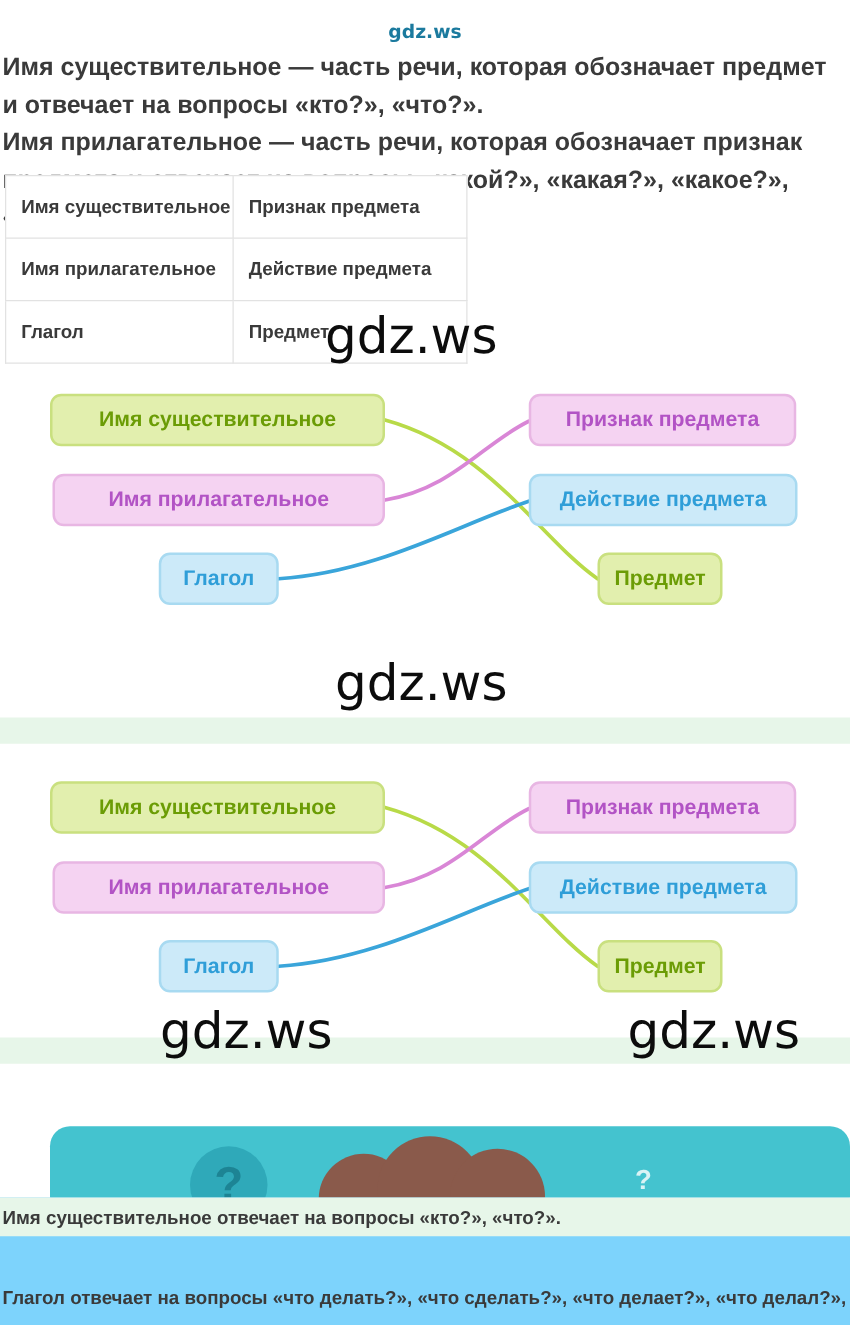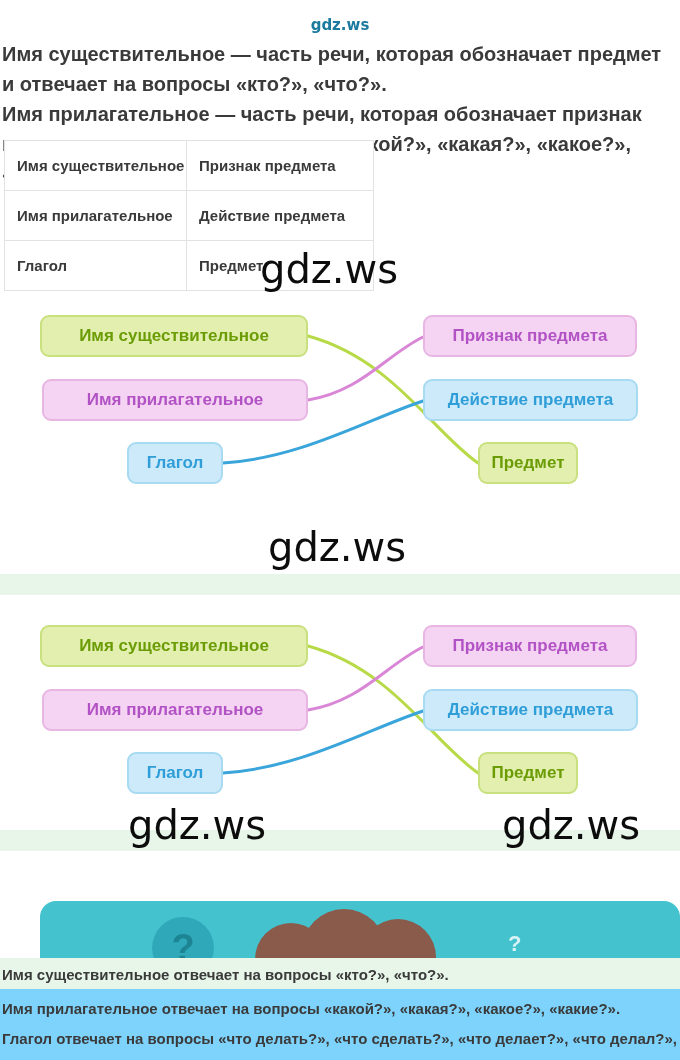--- a/index.html
+++ b/index.html
@@ -154,17 +154,16 @@
     </div>
     <div class="cloud-c" id="cc1"></div>
     <div class="cloud-c" id="cc2"></div>
     <div class="cloud-c" id="cc3"></div>
     <div class="q-small">?</div>
   </div>
 
   <div class="summary">
     <div class="strip"></div>
     <div class="sline" id="s1">Имя существительное отвечает на вопросы «кто?», «что?».</div>
-    <div class="sline" id="s2">Имя прилагательное отвечает на вопросы «какой?», «какая?», «какое?», «какие?».</div>
     <div class="sline" id="s3">Глагол отвечает на вопросы «что делать?», «что сделать?», «что делает?», «что делал?», «что сделал?» и так далее.</div>
   </div>
 
 </div>
 
 </body></html>

